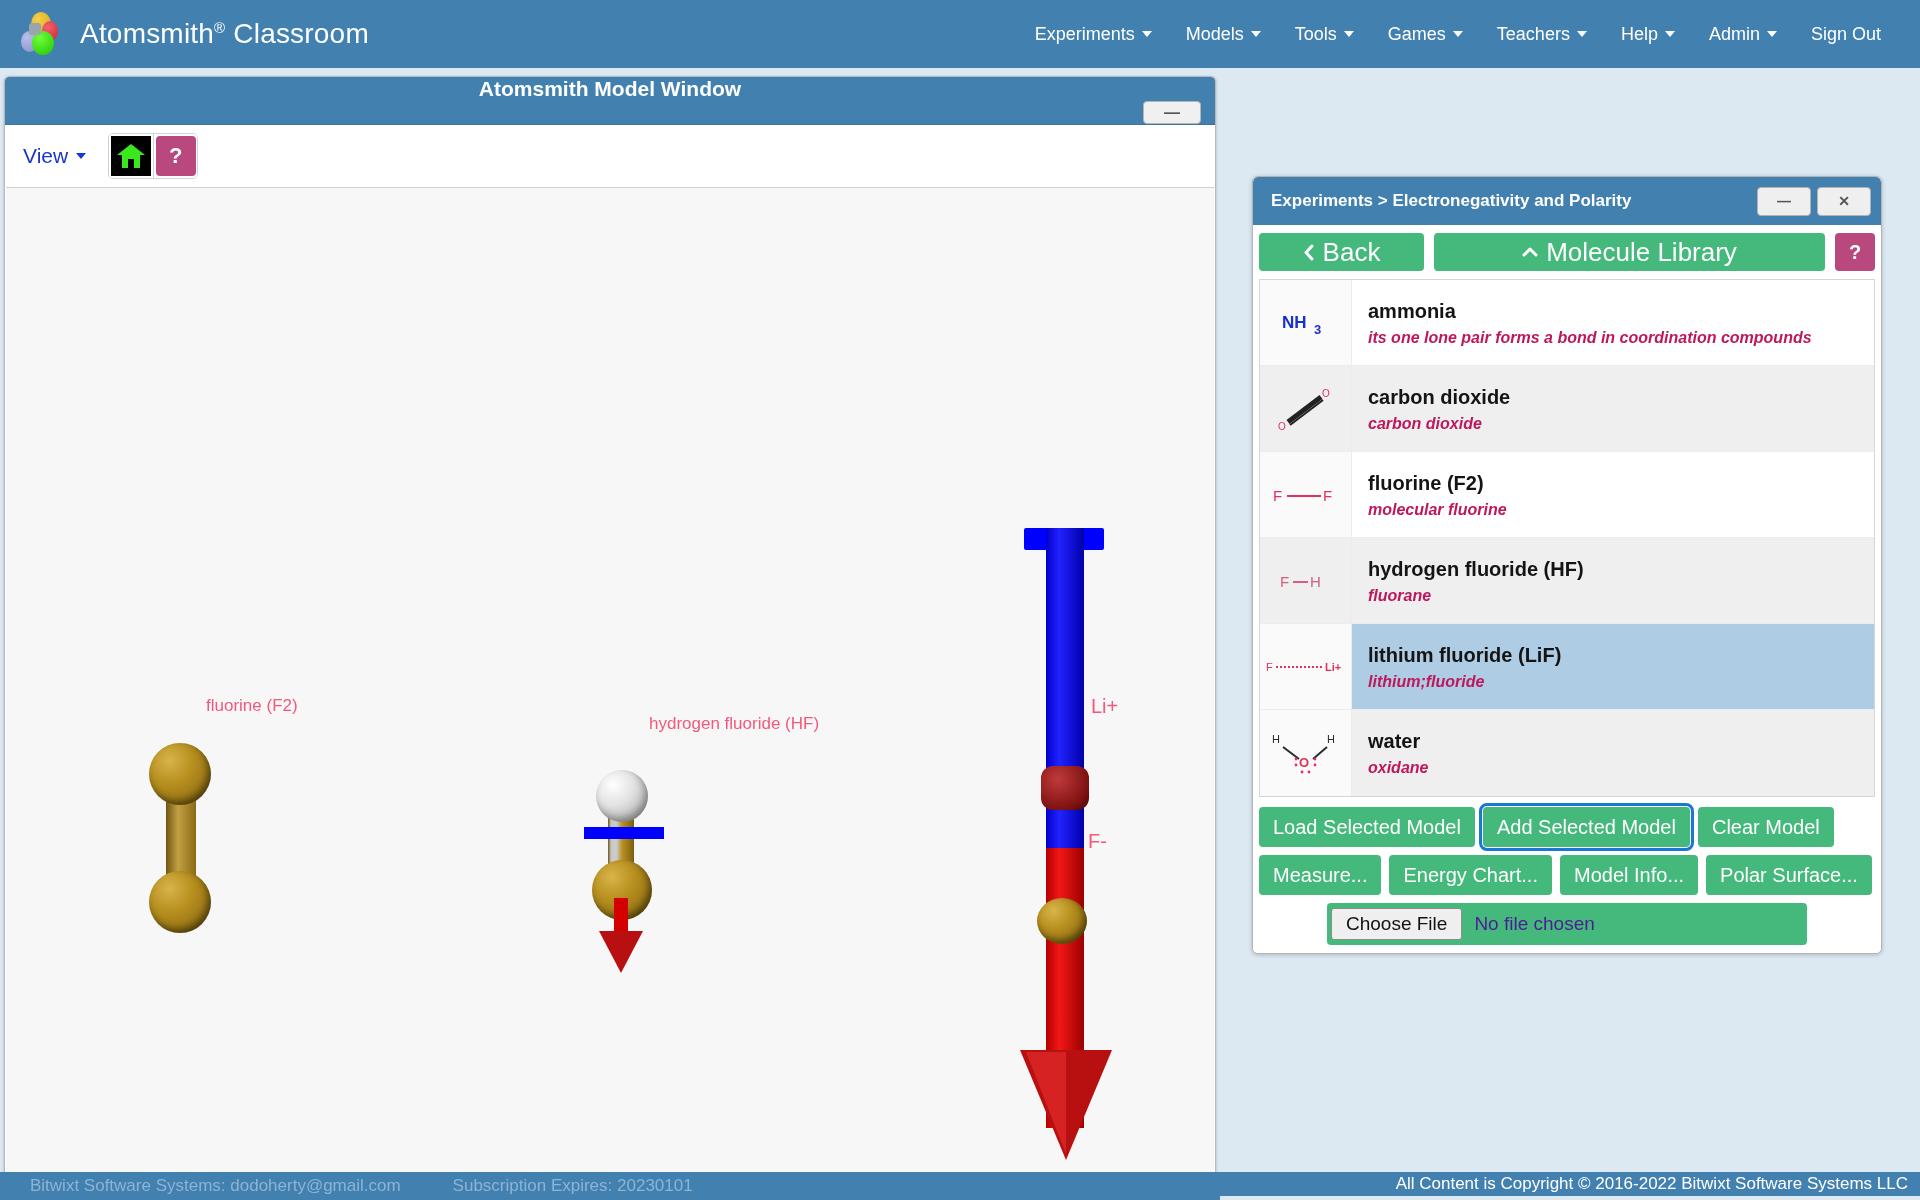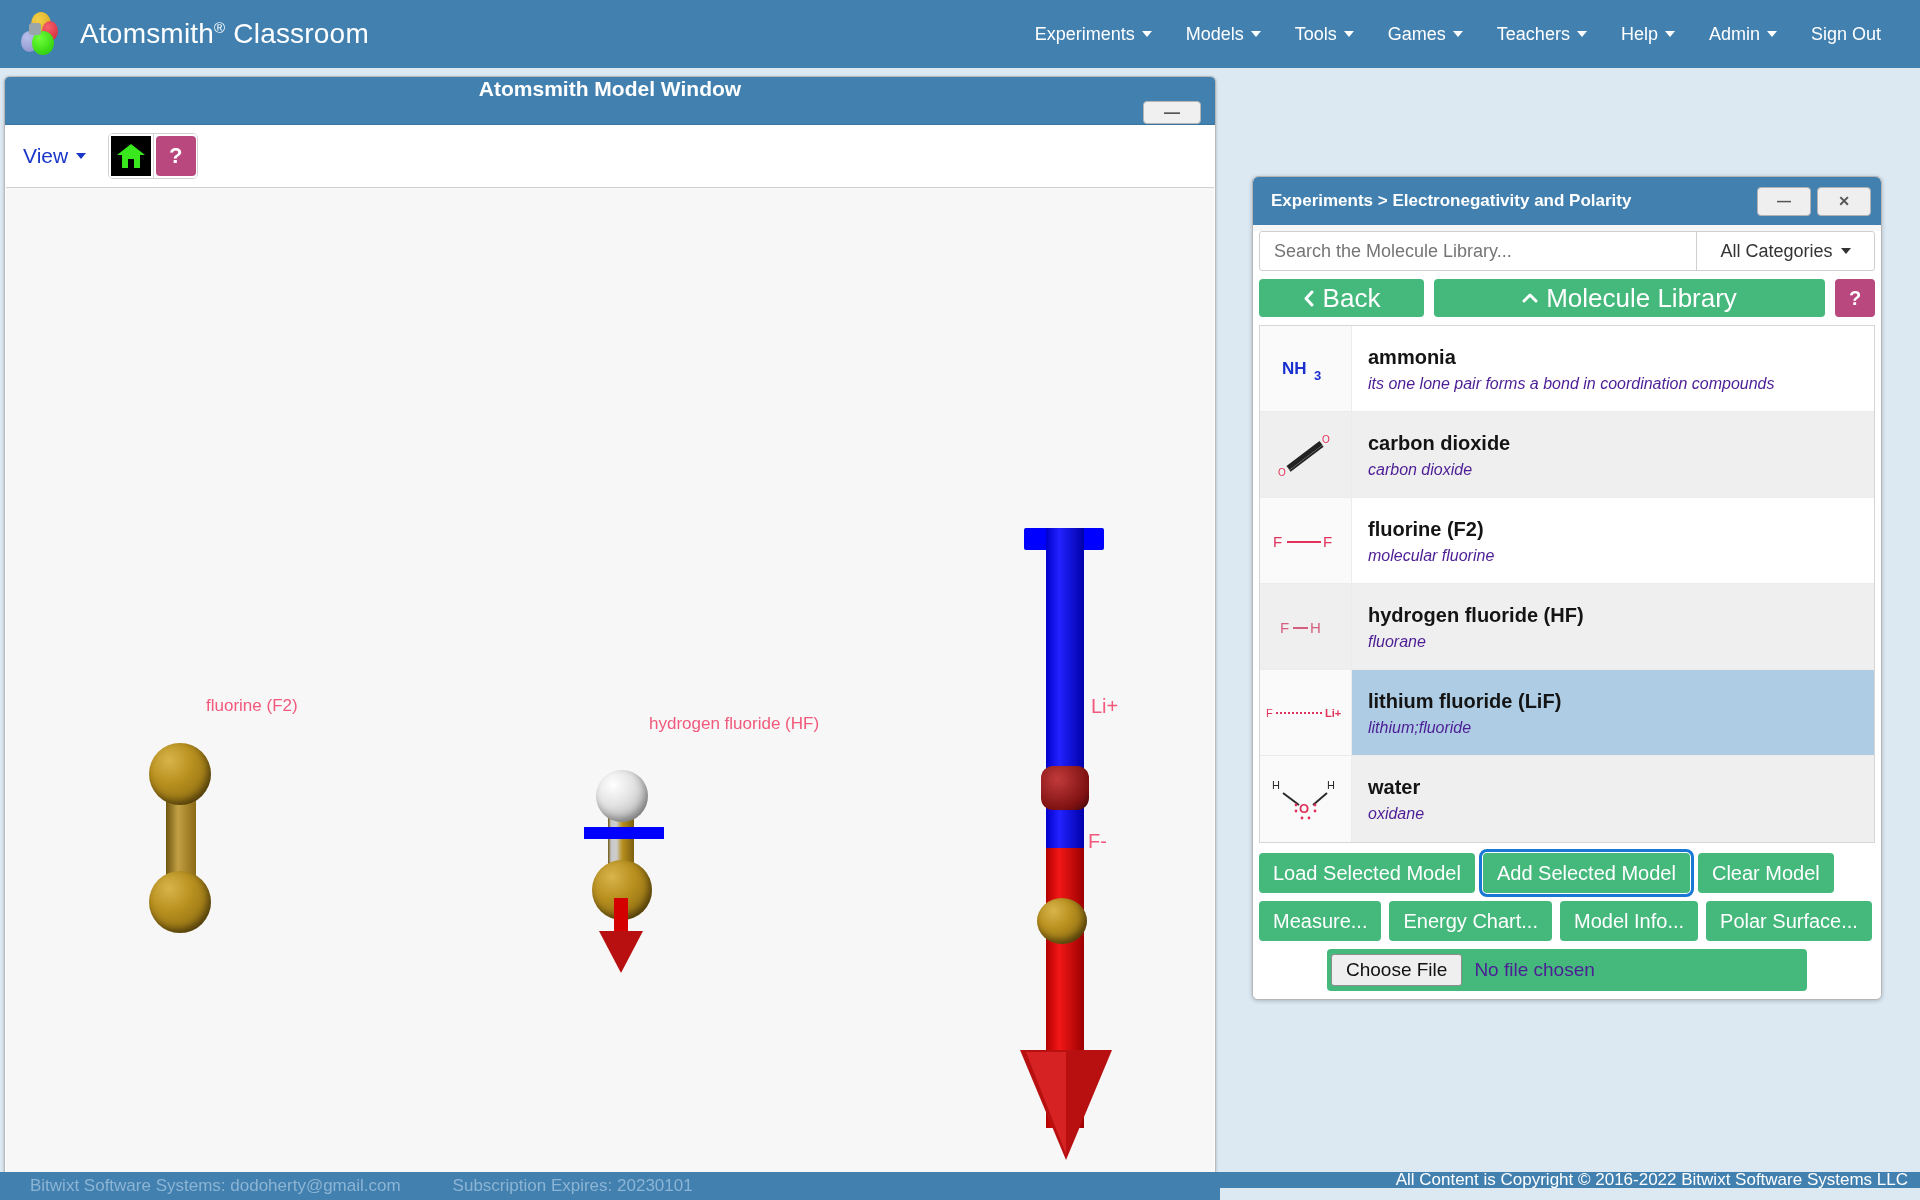--- a/index.html
+++ b/index.html
@@ -154,21 +154,21 @@
   }
   .mol-row { display: flex; align-items: stretch; border-bottom: 1px solid #ececec; min-height: 86px; }
   .mol-row.alt { background: #efefef; }
   .mol-row.sel .mol-info { background: #aecde5; }
   .mol-thumb {
     width: 92px; min-width: 92px; background: #fafafa; border-right: 1px solid #ececec;
     display: flex; align-items: center; justify-content: center;
   }
   .mol-info { flex: 1; padding: 12px 16px; display: flex; flex-direction: column; justify-content: center; }
   .mol-name { font-size: 20px; font-weight: bold; color: #141414; line-height: 1.25; }
-  .mol-desc { font-size: 16px; font-style: italic; color: #4c1d95; margin-top: 5px; }
+  .mol-desc { font-size: 16px; font-style: italic; color: #be185d; margin-top: 5px; font-weight: bold; }
   #actionbtns { padding: 10px 6px 8px 6px; }
   .btnrow { display: flex; gap: 8px; margin-bottom: 8px; }
   .act-btn {
     background: #45b97c; color: #fff; border: none; border-radius: 4px;
     font-size: 20px; height: 40px; padding: 0 14px; cursor: pointer;
     font-family: "Liberation Sans", sans-serif; white-space: nowrap;
   }
   .act-btn.focused { outline: 3px solid #1878d4; outline-offset: 1px; border-radius: 4px; }
   #filerow { display: flex; justify-content: center; }
   #file-widget {
@@ -183,21 +183,21 @@
   #file-status { color: #4c1d95; font-size: 19px; margin-left: 12px; }
 
   
   #footer-left {
     position: absolute; left: 0; top: 1172px; width: 1220px; height: 28px;
     background: #4280b0; color: #8cb4d4; font-size: 17px;
     display: flex; align-items: center; padding-left: 30px; gap: 52px;
     overflow: hidden;
   }
   #footer-right {
-    position: absolute; left: 1220px; top: 1172px; width: 700px; height: 16px;
+    position: absolute; left: 1220px; top: 1172px; width: 700px; height: 24px;
     background: #4280b0; color: #ffffff; font-size: 17px;
     display: flex; align-items: center; justify-content: flex-end; padding-right: 12px;
     overflow: hidden;
   }
   svg { display: block; }
 </style>
 </head>
 <body>
 
 <div id="topbar">
@@ -316,27 +316,20 @@
       <span>Experiments &gt; Electronegativity and Polarity</span>
       <div class="win-btn" style="margin-left:auto;">
         <span>—</span>
       </div>
       <div class="win-btn">
         <span>✕</span>
       </div>
     </div>
 
     <div id="libpanel-body">
-      <div id="searchrow">
-        <input id="search-input" type="text" placeholder="Search the Molecule Library..." style="">
-        <div id="cat-select">
-          <span>All Categories</span>
-          <i class="caret"></i>
-        </div>
-      </div>
 
       <div id="navbtnrow">
         <button id="btn-back" class="green-btn">
           <svg width="12" height="17" viewBox="0 0 12 17">
               <polyline points="9,2 3,8.5 9,15" fill="none" stroke="#fff" stroke-width="3" stroke-linecap="round" stroke-linejoin="round"></polyline>
             </svg>
           <span>Back</span>
         </button>
         <button id="btn-lib" class="green-btn">
           <svg width="16" height="12" viewBox="0 0 16 12">

